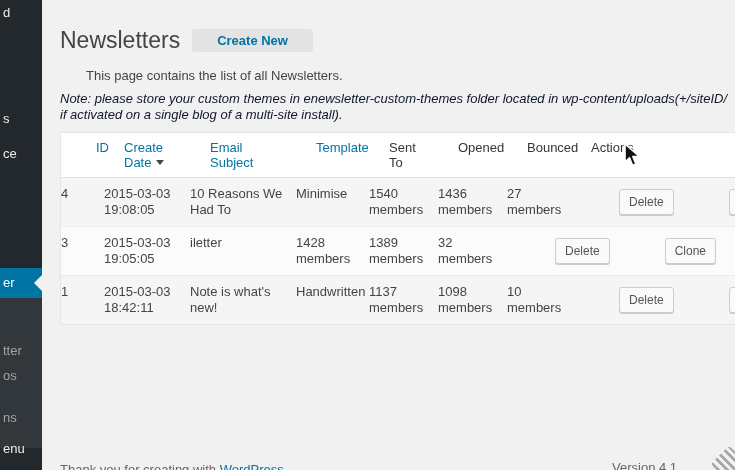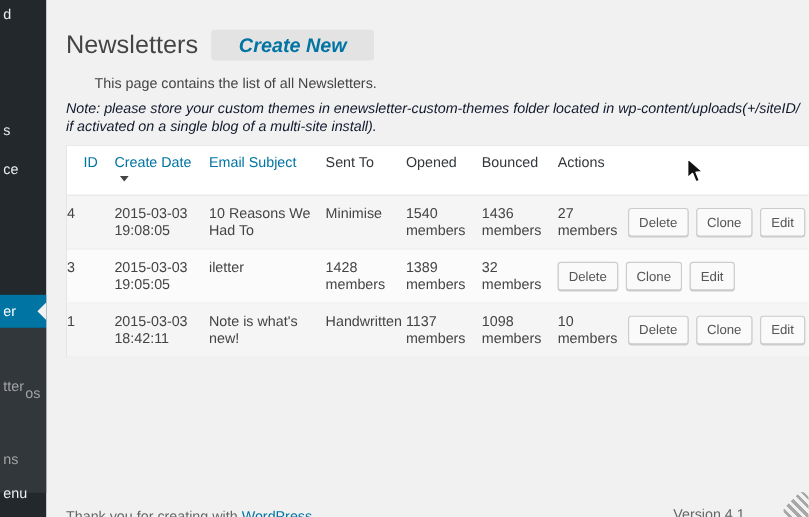--- a/index.html
+++ b/index.html
@@ -38,42 +38,42 @@
   }
 
   
   .content { position:absolute; left:42px; top:16px; width:693px; height:470px; }
   .inner { padding:10px 0 0 18px; }
 
   .title-row { display:flex; align-items:center; gap:12px; }
   h1.page-title { font-size:23px; font-weight:400; color:#444; line-height:29px; }
   .create-new {
     display:inline-block; background:#e3e3e3; color:#0074a2;
-    font-size:18px; font-weight:bold; line-height:1;
-    padding:5px 25px; border:none; border-radius:3px; cursor:pointer;font-style:italic;
+    font-size:13px; font-weight:bold; line-height:1;
+    padding:5px 25px; border:none; border-radius:3px; cursor:pointer;
   }
 
   .intro { margin-top:13px; font-size:13px; color:#444;margin-left:26px; }
   .note {
     margin-top:8px; font-size:13px; font-style:italic; color:#0f172a;
     max-width:672px; line-height:16px;
   }
 
   
   .nl-table {
     margin-top:9px; width:680px;
     background:#fff; border:1px solid #e5e5e5; border-right:none;
     font-size:13px;
   }
   .t-row {
     display:grid;
     grid-template-columns:43px 86px 106px 73px 69px 69px 64px auto;
   }
   .t-head { background:#fff; border-bottom:1px solid #e1e1e1; }
-  .t-head .cell { padding:7px 8px 7px 0; font-size:13px; color:#32373c; }
+  .t-head .cell { padding:7px 8px 7px 0; font-size:13px; color:#32373c;margin-left:20px; }
   .t-head .cell.sortable { color:#0074a2; cursor:pointer; }
   .cell.first { padding-left:15px; }
   .t-body .t-row { border-bottom:1px solid #ececec; }
   .t-body .t-row:last-child { border-bottom:none; }
   .t-row.striped { background:#f5f5f5; }
   .t-row.plain { background:#fbfbfb; }
   .t-body .cell {
     padding:8px 8px 8px 0; line-height:16px; color:#444;
     overflow:hidden;
   }
@@ -82,21 +82,21 @@
     display:inline-block; width:0; height:0; margin-left:5px; vertical-align:2px;
     border-left:4px solid transparent; border-right:4px solid transparent;
     border-top:5px solid #444;
   }
 
   .actions-cell { display:flex; align-items:center; gap:7px; padding:7px 8px 7px 0; }
   .btn {
     font-family:"Liberation Sans", sans-serif;
     font-size:12px; line-height:1; padding:6px 9px;
     background:#fafafa; border:1px solid #ccc; border-radius:3px;
-    color:#555; cursor:pointer; box-shadow:0 1px 0 #ccc;
+    color:#555; cursor:pointer; box-shadow:0 1px 0 #ccc;margin-left:48px;
   }
 
   
   .footer-thanks {
     position:absolute; left:60px; top:462px; font-size:13px; color:#666;
     white-space:nowrap;
   }
   .footer-thanks a { color:#0074a2; text-decoration:none; }
   .footer-version {
     position:absolute; left:612px; top:460px; font-size:13px; color:#666;
@@ -119,21 +119,21 @@
   <div class="menu-frag" style="top:5px;">d</div>
   <div class="menu-frag" style="top:111px;">s</div>
   <div class="menu-frag" style="top:146px;">ce</div>
 
   <div class="active-item">
     <span class="lbl">er</span>
     <span class="active-arrow"></span>
   </div>
 
   <div class="menu-frag sub" style="top:343px;">tter</div>
-  <div class="menu-frag sub" style="top:350px;margin-left:20px;">os</div>
+  <div class="menu-frag sub" style="top:368px;">os</div>
   <div class="menu-frag sub" style="top:410px;">ns</div>
 
   <div class="menu-frag" style="top:441px;">enu</div>
 </div>
 
 <div class="content">
   <div class="inner">
 
     <div class="title-row">
       <h1 class="page-title">Newsletters</h1>
@@ -144,20 +144,21 @@
     <p class="note">Note: please store your custom themes in enewsletter-custom-themes folder located in wp-content/uploads(+/siteID/ if activated on a single blog of a multi-site install).</p>
 
     <div class="nl-table">
 
       <div class="t-row t-head">
         <div class="cell sortable first">ID</div>
         <div class="cell sortable">
           <span>Create Date</span><span class="sort-arrow"></span>
         </div>
         <div class="cell sortable">Email Subject</div>
+        <div class="cell sortable">Template</div>
         <div class="cell">Sent To</div>
         <div class="cell">Opened</div>
         <div class="cell">Bounced</div>
         <div class="cell">Actions</div>
       </div>
 
       <div class="t-body">
 
         <div class="t-row striped">
           <div class="cell first">4</div>

